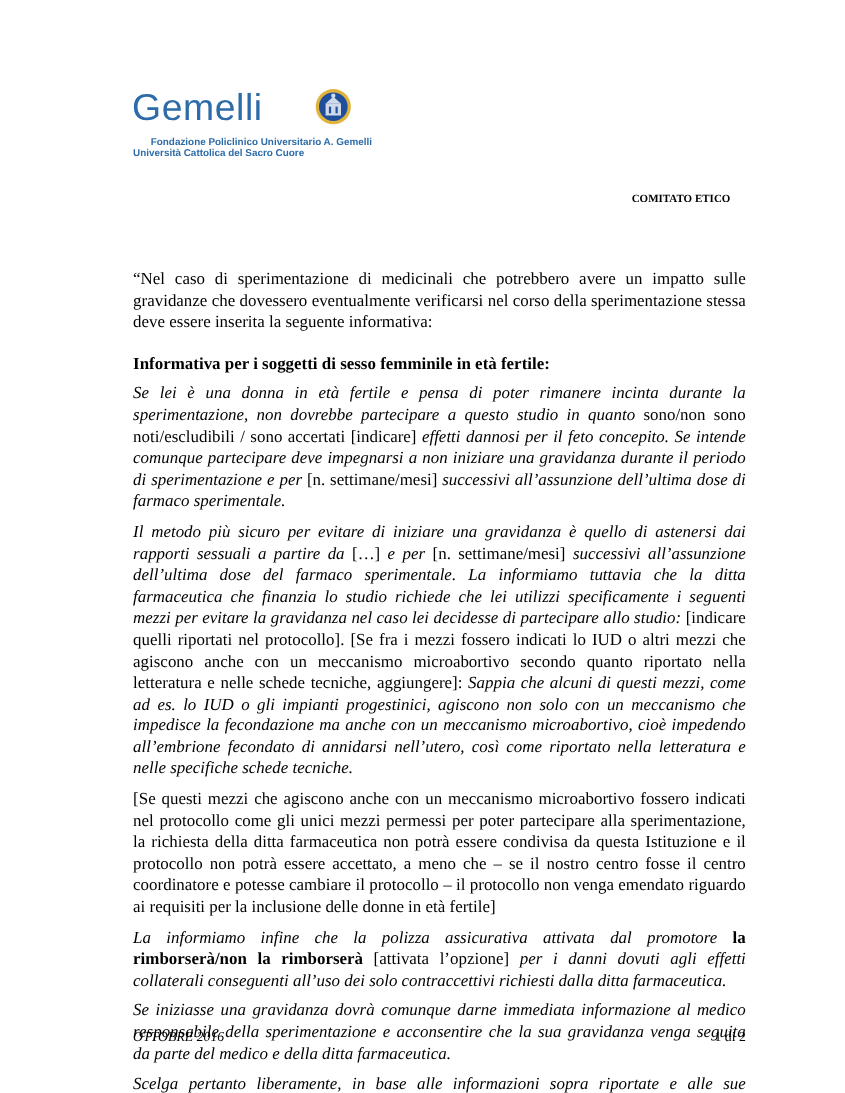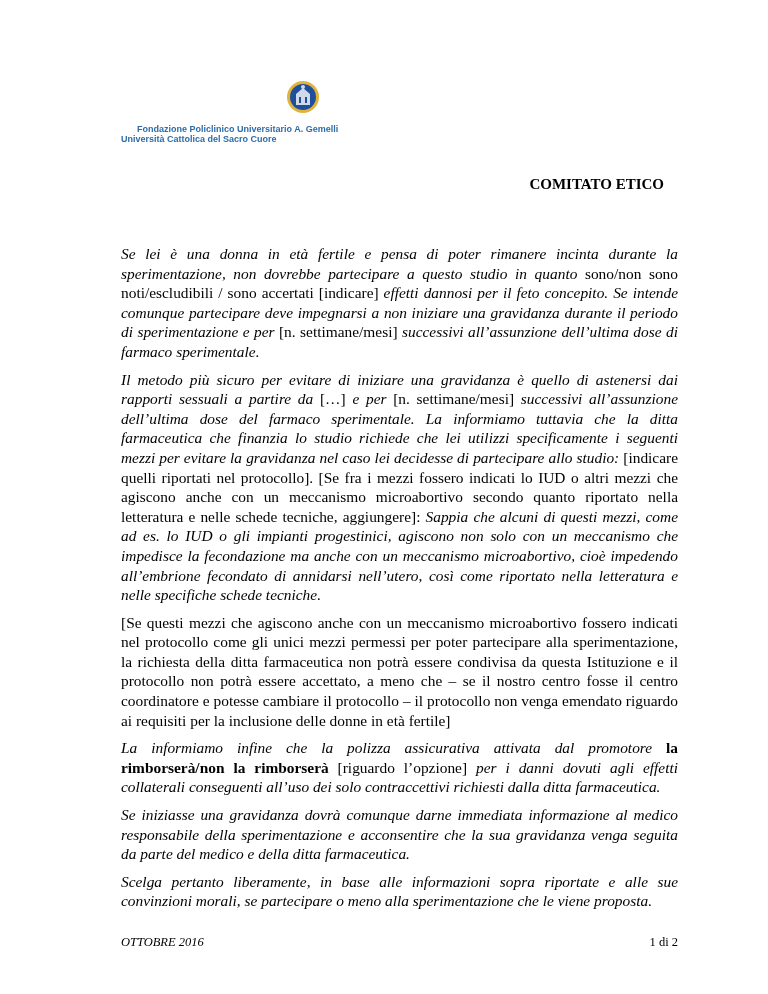--- a/index.html
+++ b/index.html
@@ -17,21 +17,21 @@
   .logo-seal { position: absolute; left: 166px; top: 2px; width: 34px; height: 34px; }
   .logo-sub {
     position: absolute; left: 1px; font-family: "Liberation Sans", "DejaVu Sans", sans-serif;
     font-size: 9px; font-weight: bold; color: #2d6ca8; line-height: 10px; white-space: nowrap;
   }
   .logo-sub.l1 { top: 46px; margin-left: 16px; }
   .logo-sub.l2 { top: 56px; }
 
   .header-right {
     position: absolute; right: 104px; top: 176px;
-    font-size: 15px; font-weight: bold;
+    font-size: 10px; font-weight: bold;
   }
   .content {
     position: absolute; left: 121px; top: 244px; width: 557px;
     font-size: 15.4px; line-height: 19.6px; text-align: justify;
   }
   .content p { margin: 0 0 8px 0; }
   .content p.intro { margin-bottom: 18px; }
   .content h2 { font-size: 15.4px; font-weight: bold; margin: 0 0 8px 0; line-height: 19.6px; }
   .i { font-style: italic; }
   .b { font-weight: bold; }
@@ -42,50 +42,53 @@
   }
   .footer-right {
     position: absolute; right: 90px; top: 935px;
     font-size: 12.5px;
   }
 </style>
 </head>
 <body>
 
 <div class="logo">
+  <div class="logo-word">Gemelli</div>
   <svg class="logo-seal" viewBox="0 0 34 34">
     <circle cx="17" cy="17" r="16" fill="#e0b43c"></circle>
     <circle cx="17" cy="17" r="13" fill="#1f4f9a"></circle>
     <rect x="10" y="14" width="14" height="11" fill="#cfd9ea"></rect>
     <path d="M10 14 L17 8 L24 14 Z" fill="#cfd9ea"></path>
     <circle cx="17" cy="7" r="2" fill="#cfd9ea"></circle>
     <rect x="13" y="17" width="2" height="6" fill="#1f4f9a"></rect>
     <rect x="19" y="17" width="2" height="6" fill="#1f4f9a"></rect>
   </svg>
   <div class="logo-sub l1">Fondazione Policlinico Universitario A. Gemelli</div>
   <div class="logo-sub l2">Università Cattolica del Sacro Cuore</div>
 </div>
 
 <div class="header-right">COMITATO ETICO</div>
 
 <div class="content">
+  <p class="intro">“Nel caso di sperimentazione di medicinali che potrebbero avere un impatto sulle gravidanze che dovessero eventualmente verificarsi nel corso della sperimentazione stessa deve essere inserita la seguente informativa:</p>
 
+  <h2>Informativa per i soggetti di sesso femminile in età fertile:</h2>
 
   <p>
     <span class="i">Se lei è una donna in età fertile e pensa di poter rimanere incinta durante la sperimentazione, non dovrebbe partecipare a questo studio in quanto</span><span> sono/non sono noti/escludibili / sono accertati [indicare] </span><span class="i">effetti dannosi per il feto concepito. Se intende comunque partecipare deve impegnarsi a non iniziare una gravidanza durante il periodo di sperimentazione e per</span><span> [n. settimane/mesi] </span><span class="i">successivi all’assunzione dell’ultima dose di farmaco sperimentale.</span>
   </p>
 
   <p>
     <span class="i">Il metodo più sicuro per evitare di iniziare una gravidanza è quello di astenersi dai rapporti sessuali a partire da</span><span> […] </span><span class="i">e per</span><span> [n. settimane/mesi] </span><span class="i">successivi all’assunzione dell’ultima dose del farmaco sperimentale. La informiamo tuttavia che la ditta farmaceutica che finanzia lo studio richiede che lei utilizzi specificamente i seguenti mezzi per evitare la gravidanza nel caso lei decidesse di partecipare allo studio:</span><span> [indicare quelli riportati nel protocollo]. [Se fra i mezzi fossero indicati lo IUD o altri mezzi che agiscono anche con un meccanismo microabortivo secondo quanto riportato nella letteratura e nelle schede tecniche, aggiungere]: </span><span class="i">Sappia che alcuni di questi mezzi, come ad es. lo IUD o gli impianti progestinici, agiscono non solo con un meccanismo che impedisce la fecondazione ma anche con un meccanismo microabortivo, cioè impedendo all’embrione fecondato di annidarsi nell’utero, così come riportato nella letteratura e nelle specifiche schede tecniche.</span>
   </p>
 
   <p>[Se questi mezzi che agiscono anche con un meccanismo microabortivo fossero indicati nel protocollo come gli unici mezzi permessi per poter partecipare alla sperimentazione, la richiesta della ditta farmaceutica non potrà essere condivisa da questa Istituzione e il protocollo non potrà essere accettato, a meno che – se il nostro centro fosse il centro coordinatore e potesse cambiare il protocollo – il protocollo non venga emendato riguardo ai requisiti per la inclusione delle donne in età fertile]</p>
 
   <p>
-    <span class="i">La informiamo infine che la polizza assicurativa attivata dal promotore </span><span class="b">la rimborserà/non la rimborserà</span><span> [riguardo l’opzione] </span><span class="i">per i danni dovuti agli effetti collaterali conseguenti all’uso dei solo contraccettivi richiesti dalla ditta farmaceutica.</span>
+    <span class="i">La informiamo infine che la polizza assicurativa attivata dal promotore </span><span class="b">la rimborserà/non la rimborserà</span><span> [attivata l’opzione] </span><span class="i">per i danni dovuti agli effetti collaterali conseguenti all’uso dei solo contraccettivi richiesti dalla ditta farmaceutica.</span>
   </p>
 
   <p class="i">Se iniziasse una  gravidanza dovrà comunque darne immediata informazione al medico responsabile della sperimentazione e  acconsentire che la sua gravidanza venga seguita da parte del medico e della ditta farmaceutica.</p>
 
   <p class="i">Scelga pertanto liberamente, in base alle informazioni sopra riportate e alle sue convinzioni morali, se partecipare o meno alla sperimentazione che le viene proposta.</p>
 </div>
 
 <div class="footer-left">OTTOBRE 2016</div>
 <div class="footer-right">1 di 2</div>
 

